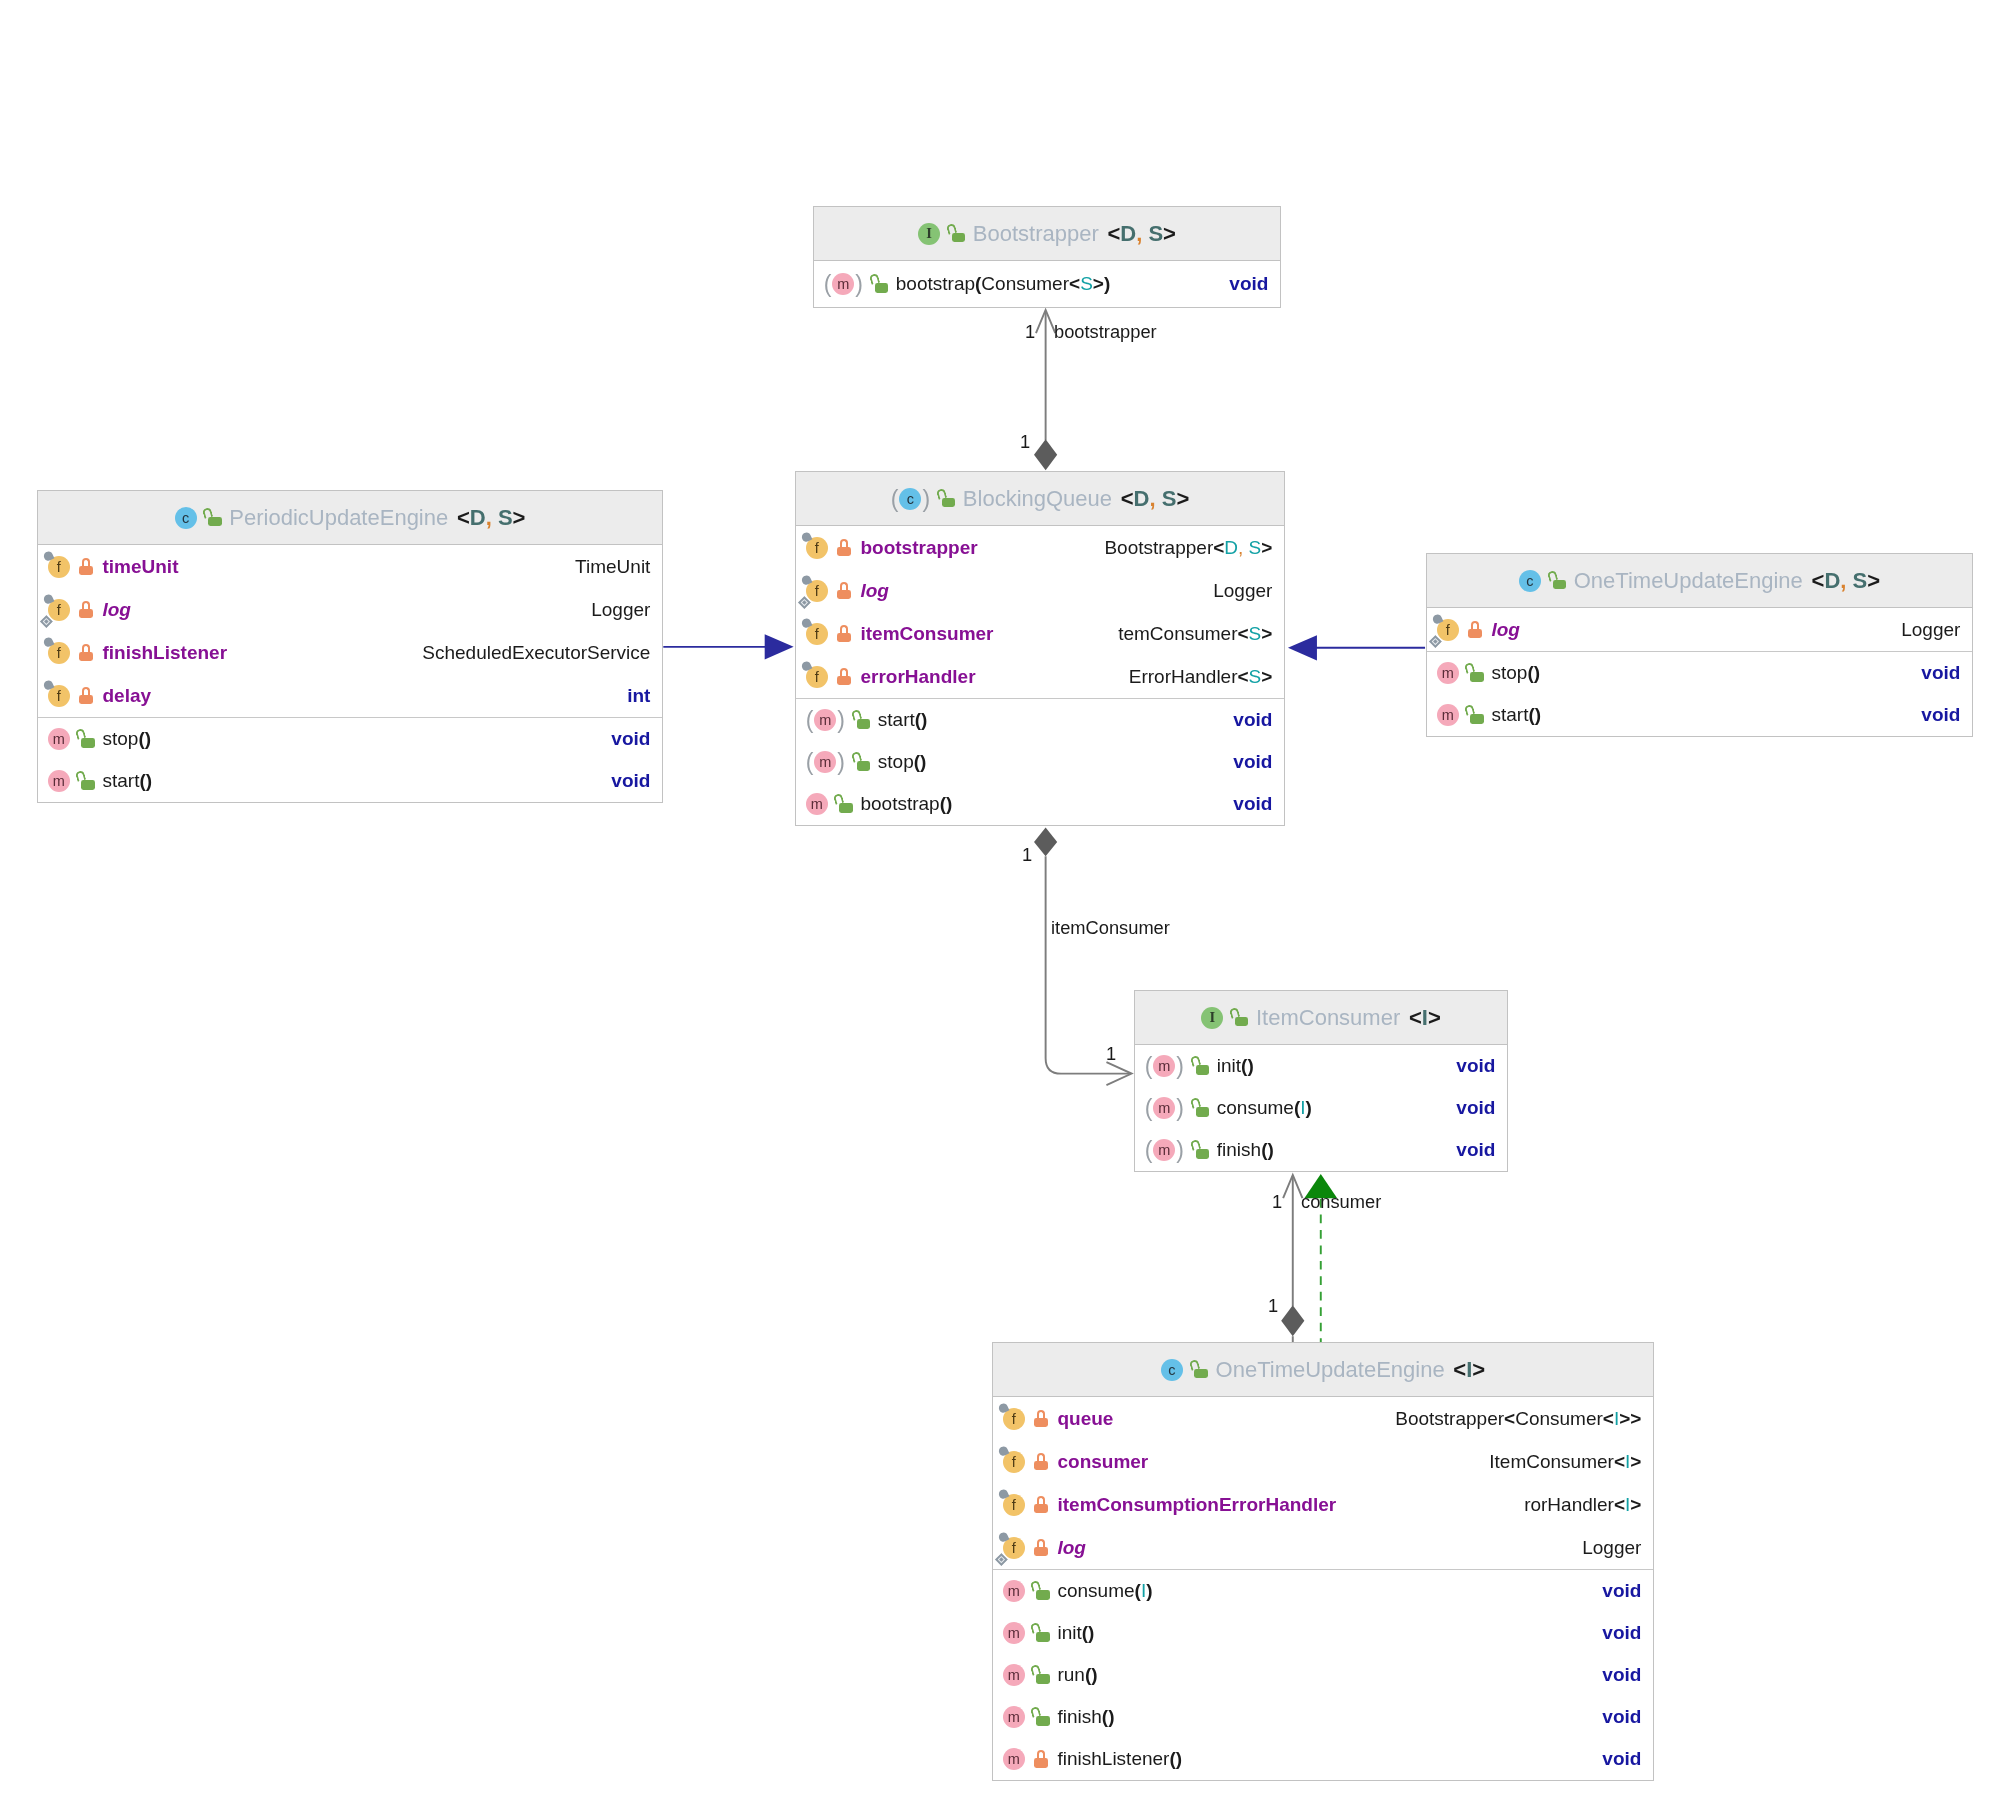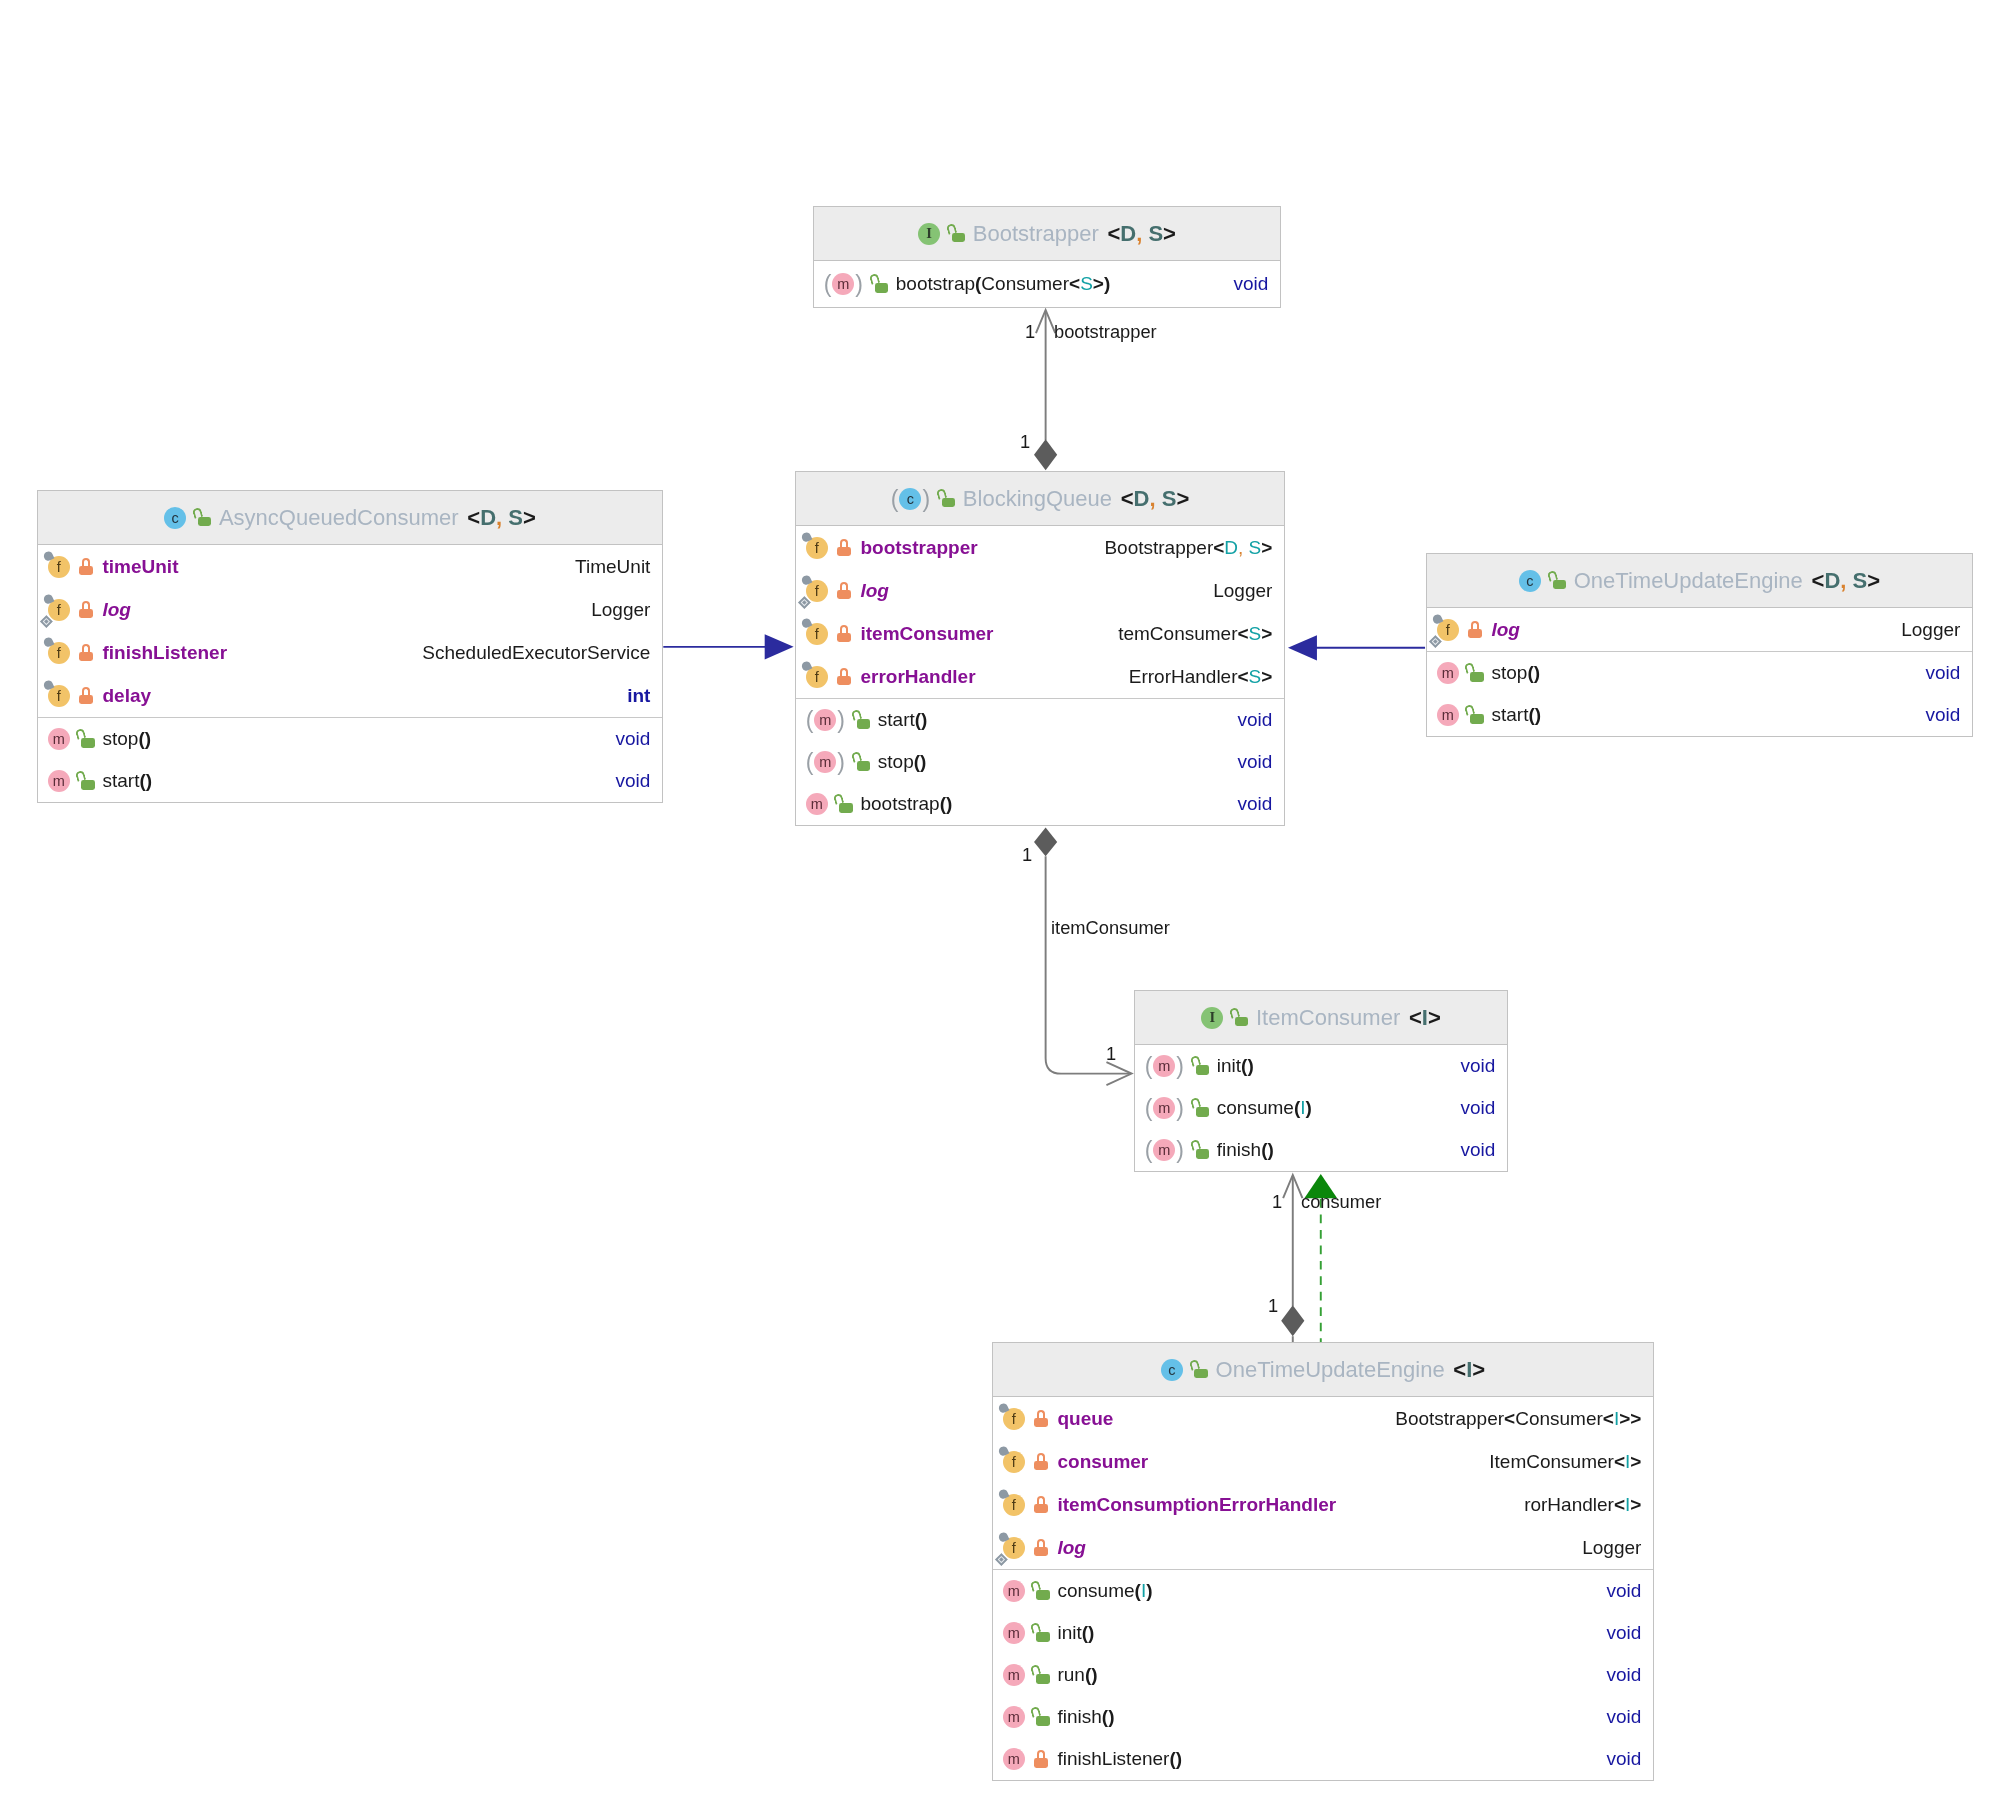--- a/index.html
+++ b/index.html
@@ -20,21 +20,21 @@
   .title{color:#a9b5c2;}
   .gen{font-weight:700;color:#1b1b1b;}
   .uml-fields:not(:empty){border-bottom:1px solid #c8c8c8;}
   .row{display:flex;align-items:center;gap:8.7px;padding:0 11.6px 0 9.7px;
        font-size:19px;white-space:nowrap;overflow:hidden;}
   .uml-fields .row{height:43px;}
   .uml-methods .row{height:var(--mh,42px);}
   .fname{color:#871094;font-weight:700;}
   .fname.sf{font-style:italic;}
   .ftype,.ret{margin-left:auto;}
-  .ret{font-weight:400;color:#1717a0;}
+  .ret{font-weight:700;color:#1717a0;}
   .bold{font-weight:700;}
   .c-tg{color:#456f6e;}
   .c-g{color:#12a1a5;}
   .c-o{color:#d9822f;}
   .c-nv{color:#1717a0;font-weight:700;}
 
   .cicn{width:22px;height:22px;border-radius:50%;flex:0 0 auto;position:relative;
         display:inline-flex;align-items:center;justify-content:center;
         font-size:14.5px;color:#23333d;}
   .ci-class{background:#64c0e8;}
@@ -213,21 +213,21 @@
       </div>
   </div>
 
   <div class="uml-box" style="left:37px;top:490px;width:626px">
     <div class="uml-header">
         <span class="cicn ci-class">c</span>
         <span class="lock open">
           <span class="shackle"></span>
           <span class="lbody"></span>
         </span>
-        <span class="title">AsyncQueuedConsumer</span>
+        <span class="title">PeriodicUpdateEngine</span>
         <span class="gen"><span class="bold">&lt;</span><span class="c-tg">D</span><span class="c-o">,</span><span class="c-tg"> S</span><span class="bold">&gt;</span></span>
       </div>
     <div class="uml-fields">
         <div class="row">
           <span class="cicn ci-field">f<span class="mark-pin"></span></span>
           <span class="lock closed">
             <span class="shackle"></span>
             <span class="lbody"></span>
           </span>
           <span class="fname">timeUnit</span>

